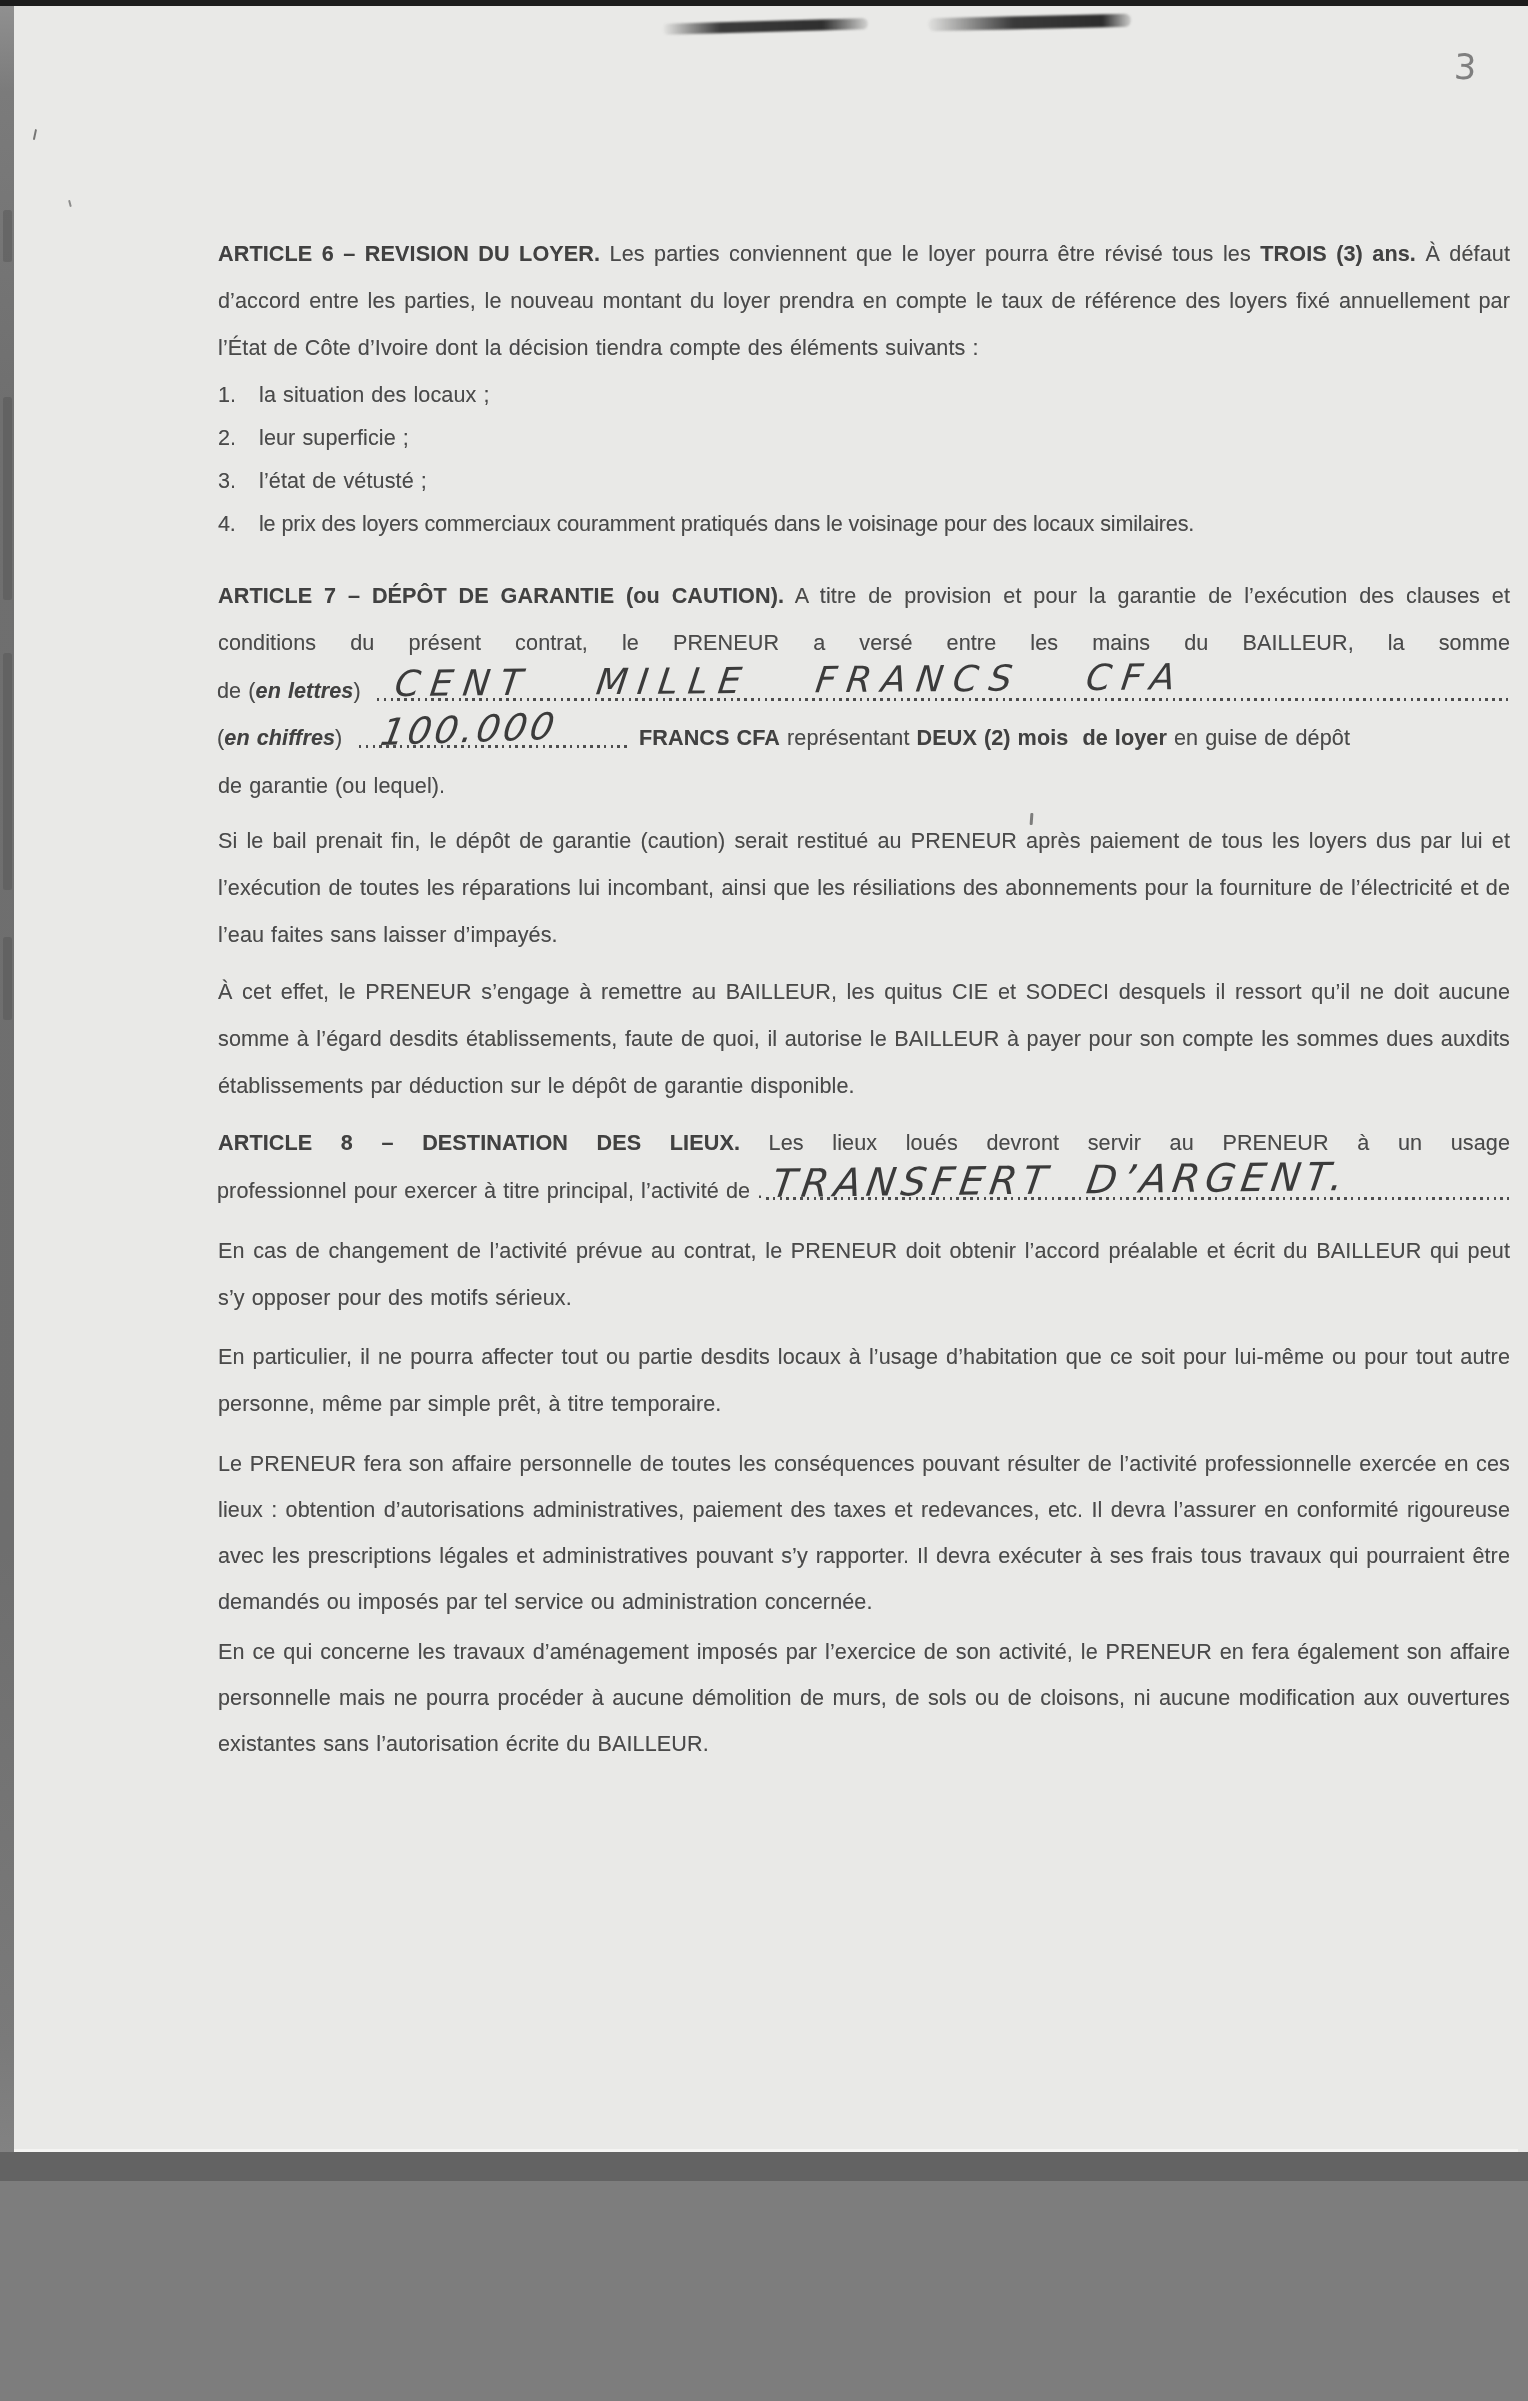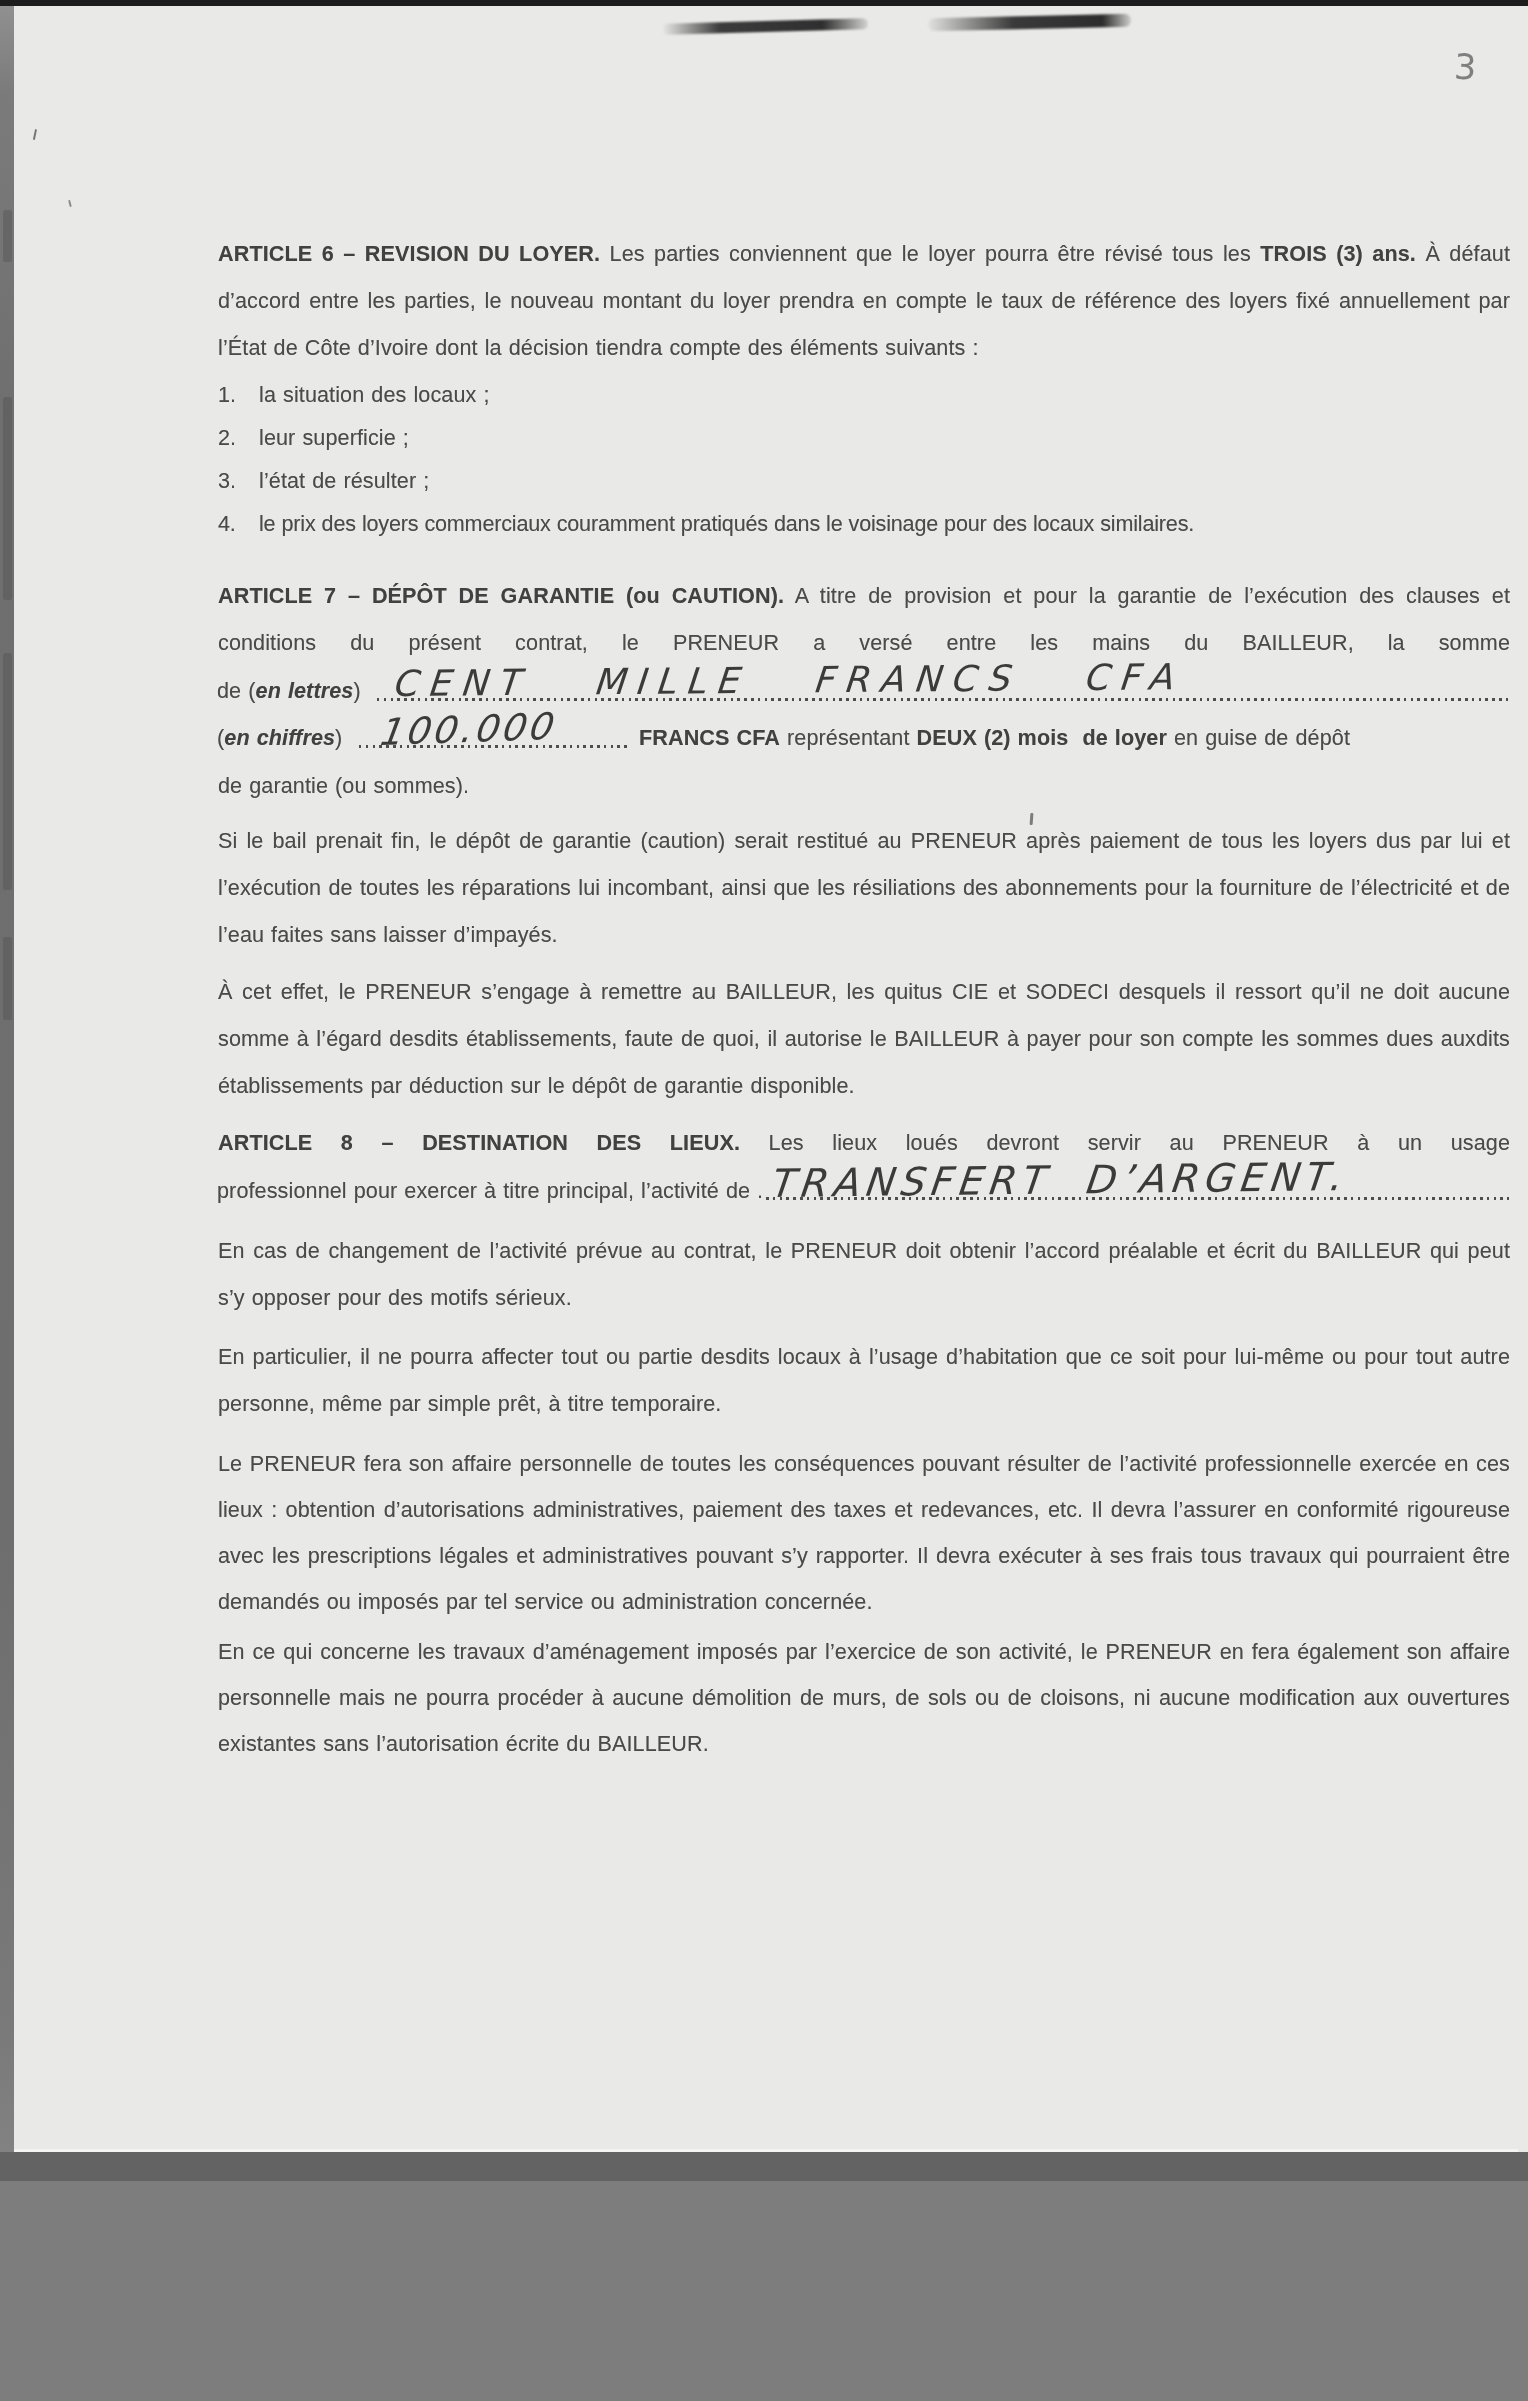--- a/index.html
+++ b/index.html
@@ -82,21 +82,21 @@
   <div class="smudge smudge2"></div>
   <div class="pagenum">3</div>
 
   <div class="content">
 
     <p><span class="run-b">ARTICLE  6 – REVISION DU LOYER.</span><span class="run-r"> Les parties conviennent que le loyer pourra être révisé tous les </span><span class="run-b">TROIS (3) ans.</span><span class="run-r"> À défaut d’accord entre les parties, le nouveau montant du loyer prendra en compte le taux de référence des loyers fixé annuellement par l’État de Côte d’Ivoire dont la décision tiendra compte des éléments suivants :</span></p>
 
     <div class="list">
       <p><span class="run-num">1.</span><span class="run-r">la situation des locaux ;</span></p>
       <p><span class="run-num">2.</span><span class="run-r">leur superficie ;</span></p>
-      <p><span class="run-num">3.</span><span class="run-r">l’état de résulter ;</span></p>
+      <p><span class="run-num">3.</span><span class="run-r">l’état de vétusté ;</span></p>
       <p class="nowrap"><span class="run-num">4.</span><span class="run-r">le  prix des loyers commerciaux couramment pratiqués dans le voisinage pour des locaux similaires.</span></p>
     </div>
 
     <p class="mt-sec jl"><span class="run-b">ARTICLE 7 – DÉPÔT DE GARANTIE (ou  CAUTION).</span><span class="run-r"> A titre de provision et pour la garantie de l’exécution des clauses et conditions du présent contrat, le PRENEUR a versé entre les mains du BAILLEUR, la somme</span></p>
 
     <div class="fillrow">
       <span class="printed"><span class="run-r">de (</span><span class="run-bi">en lettres</span><span class="run-r">)  </span></span>
       <span class="fill">
         <span class="dotsline"></span>
         <span class="hw hw-lettres">CENT MILLE FRANCS CFA</span>
@@ -105,21 +105,21 @@
 
     <div class="fillrow">
       <span class="printed"><span class="run-r">(</span><span class="run-bi">en chiffres</span><span class="run-r">)  </span></span>
       <span class="fill fixed">
         <span class="dotsline"></span>
         <span class="hw hw-chiffres">100.000</span>
       </span>
       <span class="printed after"><span class="run-b">FRANCS CFA</span><span class="run-r"> représentant </span><span class="run-b">DEUX (2) mois  de loyer</span><span class="run-r"> en guise de dépôt</span></span>
     </div>
 
-    <p><span class="run-r">de garantie (ou sommes).</span></p>
+    <p><span class="run-r">de garantie (ou lequel).</span></p>
 
     <p class="mt-si"><span class="run-r">Si le bail prenait fin, le dépôt de garantie (caution) serait restitué au PRENEUR après paiement de tous les loyers dus par lui et l’exécution de toutes les réparations lui incombant, ainsi que les résiliations des abonnements pour la fourniture de l’électricité et de l’eau faites sans laisser d’impayés.</span></p>
 
     <p class="mt-acet"><span class="run-r">À cet effet, le PRENEUR s’engage à remettre au BAILLEUR, les quitus CIE et SODECI desquels il ressort qu’il ne doit aucune somme à l’égard desdits établissements, faute de quoi, il autorise le BAILLEUR à payer pour son compte les sommes dues auxdits établissements par déduction sur le dépôt de garantie disponible.</span></p>
 
     <p class="mt-a8 jl"><span class="run-b">ARTICLE  8  –  DESTINATION  DES  LIEUX.</span><span class="run-r"> Les lieux loués devront servir au PRENEUR à un usage</span></p>
 
     <div class="fillrow">
       <span class="printed"><span class="run-r">professionnel pour exercer à titre principal, l’activité de .</span></span>
       <span class="fill">

